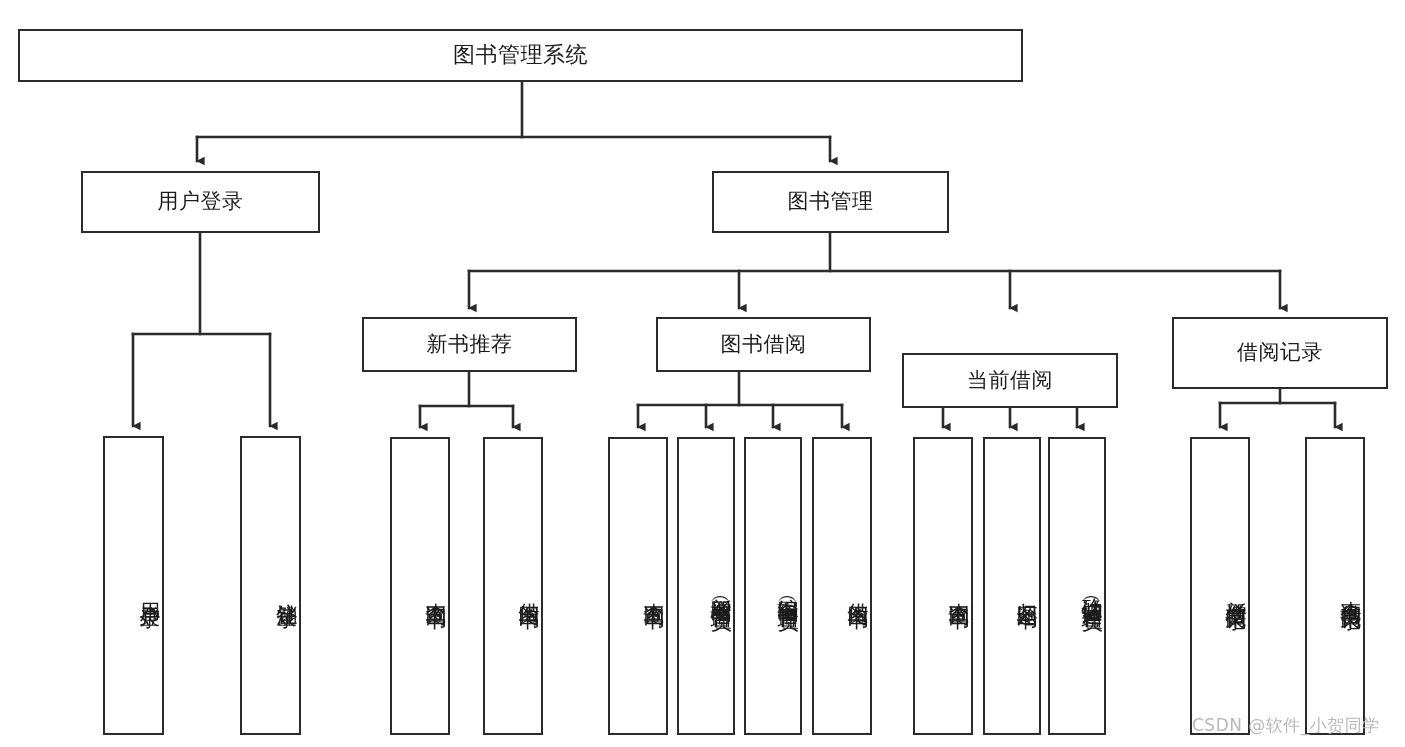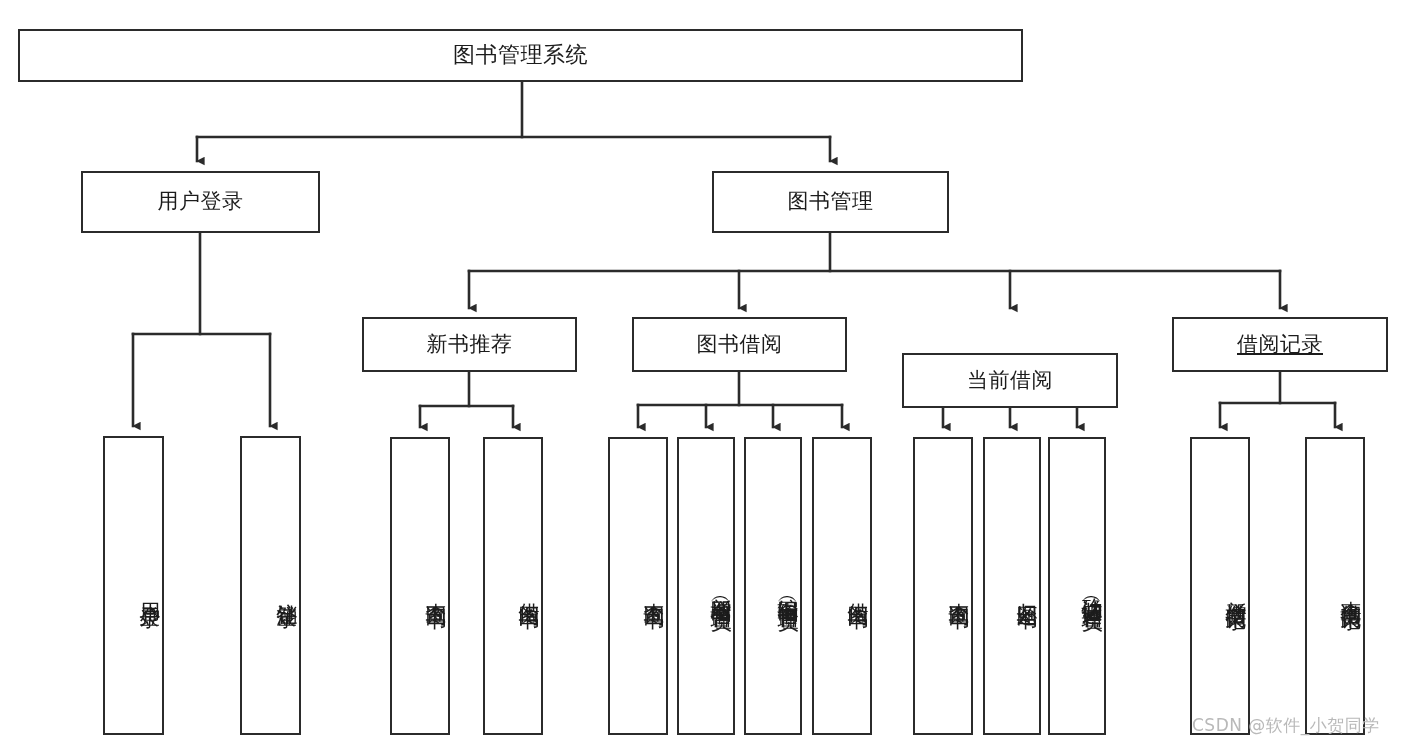--- a/index.html
+++ b/index.html
@@ -118,23 +118,23 @@
       <path d="M1335,403 L1335,427" marker-end="url(#arrowhead)"></path>
     </g>
   </svg>
 
   <div class="node horiz root" style="left:18px; top:15px; width:1005px; height:53px;margin-top:14px;">图书管理系统</div>
 
   <div class="node horiz" style="left:81px; top:171px; width:239px; height:62px;">用户登录</div>
   <div class="node horiz" style="left:712px; top:171px; width:237px; height:62px;text-align:right;">图书管理</div>
 
   <div class="node horiz" style="left:362px; top:317px; width:215px; height:55px;">新书推荐</div>
-  <div class="node horiz" style="left:632px; top:317px; width:215px; height:55px;font-family:Liberation Serif, serif;">图书借阅</div>
+  <div class="node horiz" style="left:656px; top:317px; width:215px; height:55px;font-family:Liberation Serif, serif;">图书借阅</div>
   <div class="node horiz" style="left:902px; top:317px; width:216px; height:55px;margin-top:36px;">当前借阅</div>
-  <div class="node horiz" style="left:1172px; top:317px; width:216px; height:55px;text-decoration:underline;">借阅记录</div>
+  <div class="node horiz" style="left:1172px; top:317px; width:216px; height:72px;">借阅记录</div>
 
   <div class="node vert" style="left:103px; top:436px; width:61px; height:299px;">用户登录</div>
   <div class="node vert" style="left:240px; top:436px; width:61px; height:299px;">注销登录</div>
 
   <div class="node vert" style="left:390px; top:437px; width:60px; height:298px;">查询图书</div>
   <div class="node vert" style="left:483px; top:437px; width:60px; height:298px;">借阅图书</div>
 
   <div class="node vert" style="left:608px; top:437px; width:60px; height:298px;">查询图书</div>
   <div class="node vert" style="left:677px; top:437px; width:58px; height:298px;">新增图书（管理员）</div>
   <div class="node vert" style="left:744px; top:437px; width:58px; height:298px;">编辑图书（管理员）</div>

